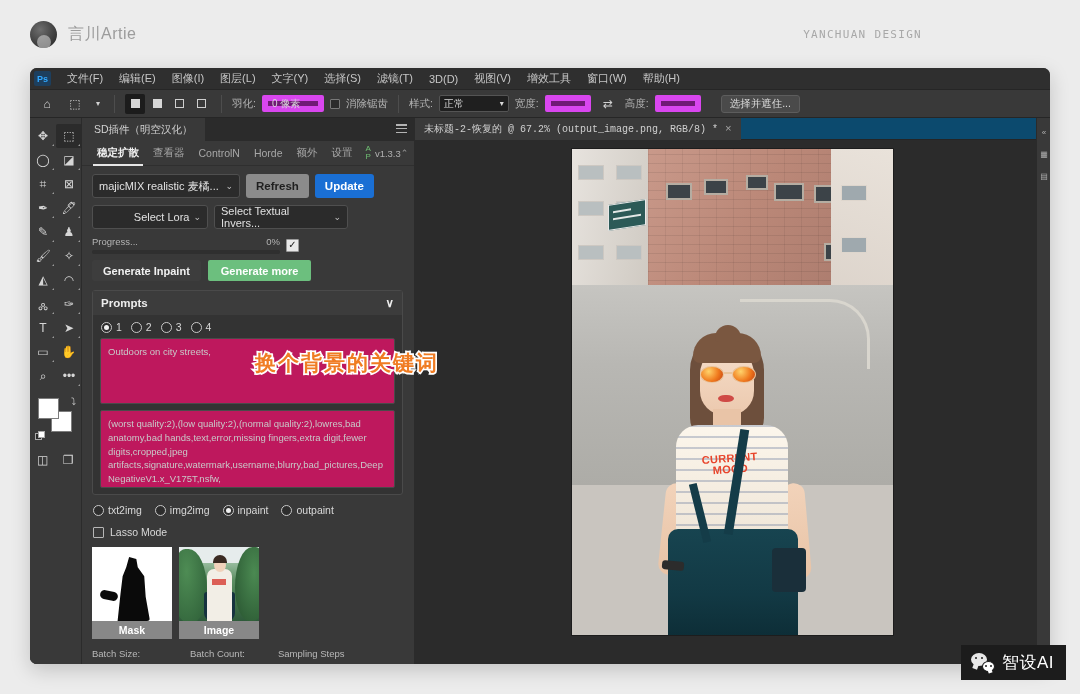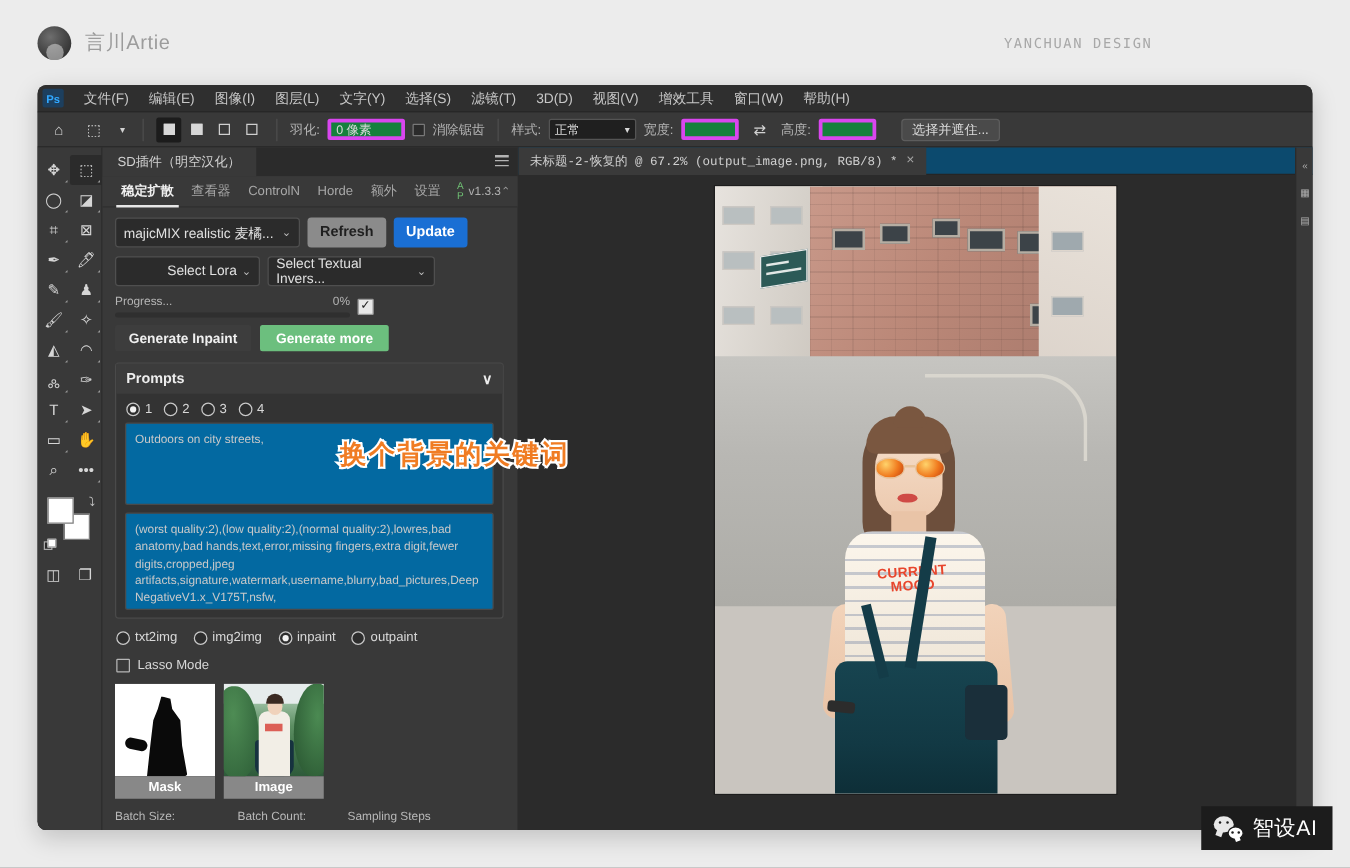--- a/index.html
+++ b/index.html
@@ -77,21 +77,21 @@
   .sel-mode-group { display: flex; gap: 2px; }
   .sel-mode {
     width: 20px; height: 20px; display: flex; align-items: center;
     justify-content: center; border-radius: 2px;
   }
   .sel-mode.active { background: #1c1c1c; }
   .sq { width: 9px; height: 9px; border: 1px solid #cfcfcf; }
   .sq.filled { background: #d7d7d7; border-color: #d7d7d7; }
   .opt-label { font-size: 10.5px; color: #b4b4b4; white-space: nowrap; }
   .opt-input {
-    background: #15803d; border: 3px solid #d946ef; border-radius: 2px;
+    background: #701a75; border: 6px solid #d946ef; border-radius: 2px;
     height: 17px; font-size: 10px; color: #d9d9d9;
     padding: 0 4px; display: flex; align-items: center;
   }
   .opt-input.w60 { width: 62px; }
   .opt-input.w46 { width: 46px; }
   .opt-check {
     width: 10px; height: 10px; border: 1px solid #787878;
     background: #2b2b2b; border-radius: 1px;
   }
   .opt-select {
@@ -233,21 +233,21 @@
   }
   .radio-row { display: flex; align-items: center; gap: 9px; padding: 6px 8px 5px; }
   .radio { display: flex; align-items: center; gap: 4px; font-size: 10.5px; color: #d8d8d8; }
   .rb {
     width: 11px; height: 11px; border-radius: 50%;
     border: 1.5px solid #c9c9c9; background: #2d2d2d;
     display: flex; align-items: center; justify-content: center; flex: none;
   }
   .rb.on::after { content:""; width: 5px; height: 5px; border-radius: 50%; background: #f2f2f2; }
   .ta {
-    margin: 0 7px 6px; background: #0369a1; border: 1px solid #4a4a4a;
+    margin: 0 7px 6px; background: #be185d; border: 1px solid #4a4a4a;
     border-radius: 2px; color: #c9c9c9; font-size: 9.5px; line-height: 1.45;
     padding: 6px 7px; overflow: hidden; word-break: break-word;
   }
   .ta.pos { height: 66px; }
   .ta.neg { height: 78px; }
 
   .mode-row { display: flex; align-items: center; gap: 13px; margin: 9px 1px 0; }
   .lasso-row { display: flex; align-items: center; gap: 6px; margin: 10px 1px 9px; font-size: 10.5px; color: #d8d8d8;}
   .cb-sq { width: 11px; height: 11px; border: 1px solid #b6b6b6; background: #3a3a3a; border-radius: 1px; }
 
@@ -384,21 +384,21 @@
   }
   .p-strap-a { position: absolute; left: 72px; top: 96px; width: 9px; height: 106px; background: #143c48; transform: rotate(9deg); }
   .p-strap-b { position: absolute; left: 36px; top: 150px; width: 8px; height: 60px; background: #143c48; transform: rotate(-14deg); }
   .p-arm-l { position: absolute; left: 2px; top: 150px; width: 22px; height: 92px; background: linear-gradient(180deg,#f2d3ba,#e8c3a6); border-radius: 11px; transform: rotate(6deg); }
   .p-arm-r { position: absolute; right: 2px; top: 150px; width: 22px; height: 96px; background: linear-gradient(180deg,#f2d3ba,#e8c3a6); border-radius: 11px; transform: rotate(-5deg); }
   .p-watch { position: absolute; left: 2px; top: 228px; width: 22px; height: 9px; background: #2c2c2c; border-radius: 3px; transform: rotate(6deg); }
   .p-bag { position: absolute; right: 4px; top: 215px; width: 34px; height: 44px; background: #1a2f3a; border-radius: 4px; }
 
   
   .annotation {
-    position: absolute; left: 272px; top: 349px;
+    position: absolute; left: 255px; top: 349px;
     font-size: 21px; font-weight: bold; letter-spacing: 2px;
     color: #f07c23;
     -webkit-text-stroke: 3.4px #ffffff;
     paint-order: stroke fill;
     font-family: "DejaVu Sans", sans-serif;
     z-index: 60; white-space: nowrap;
   }
 
   
   .right-dock {

